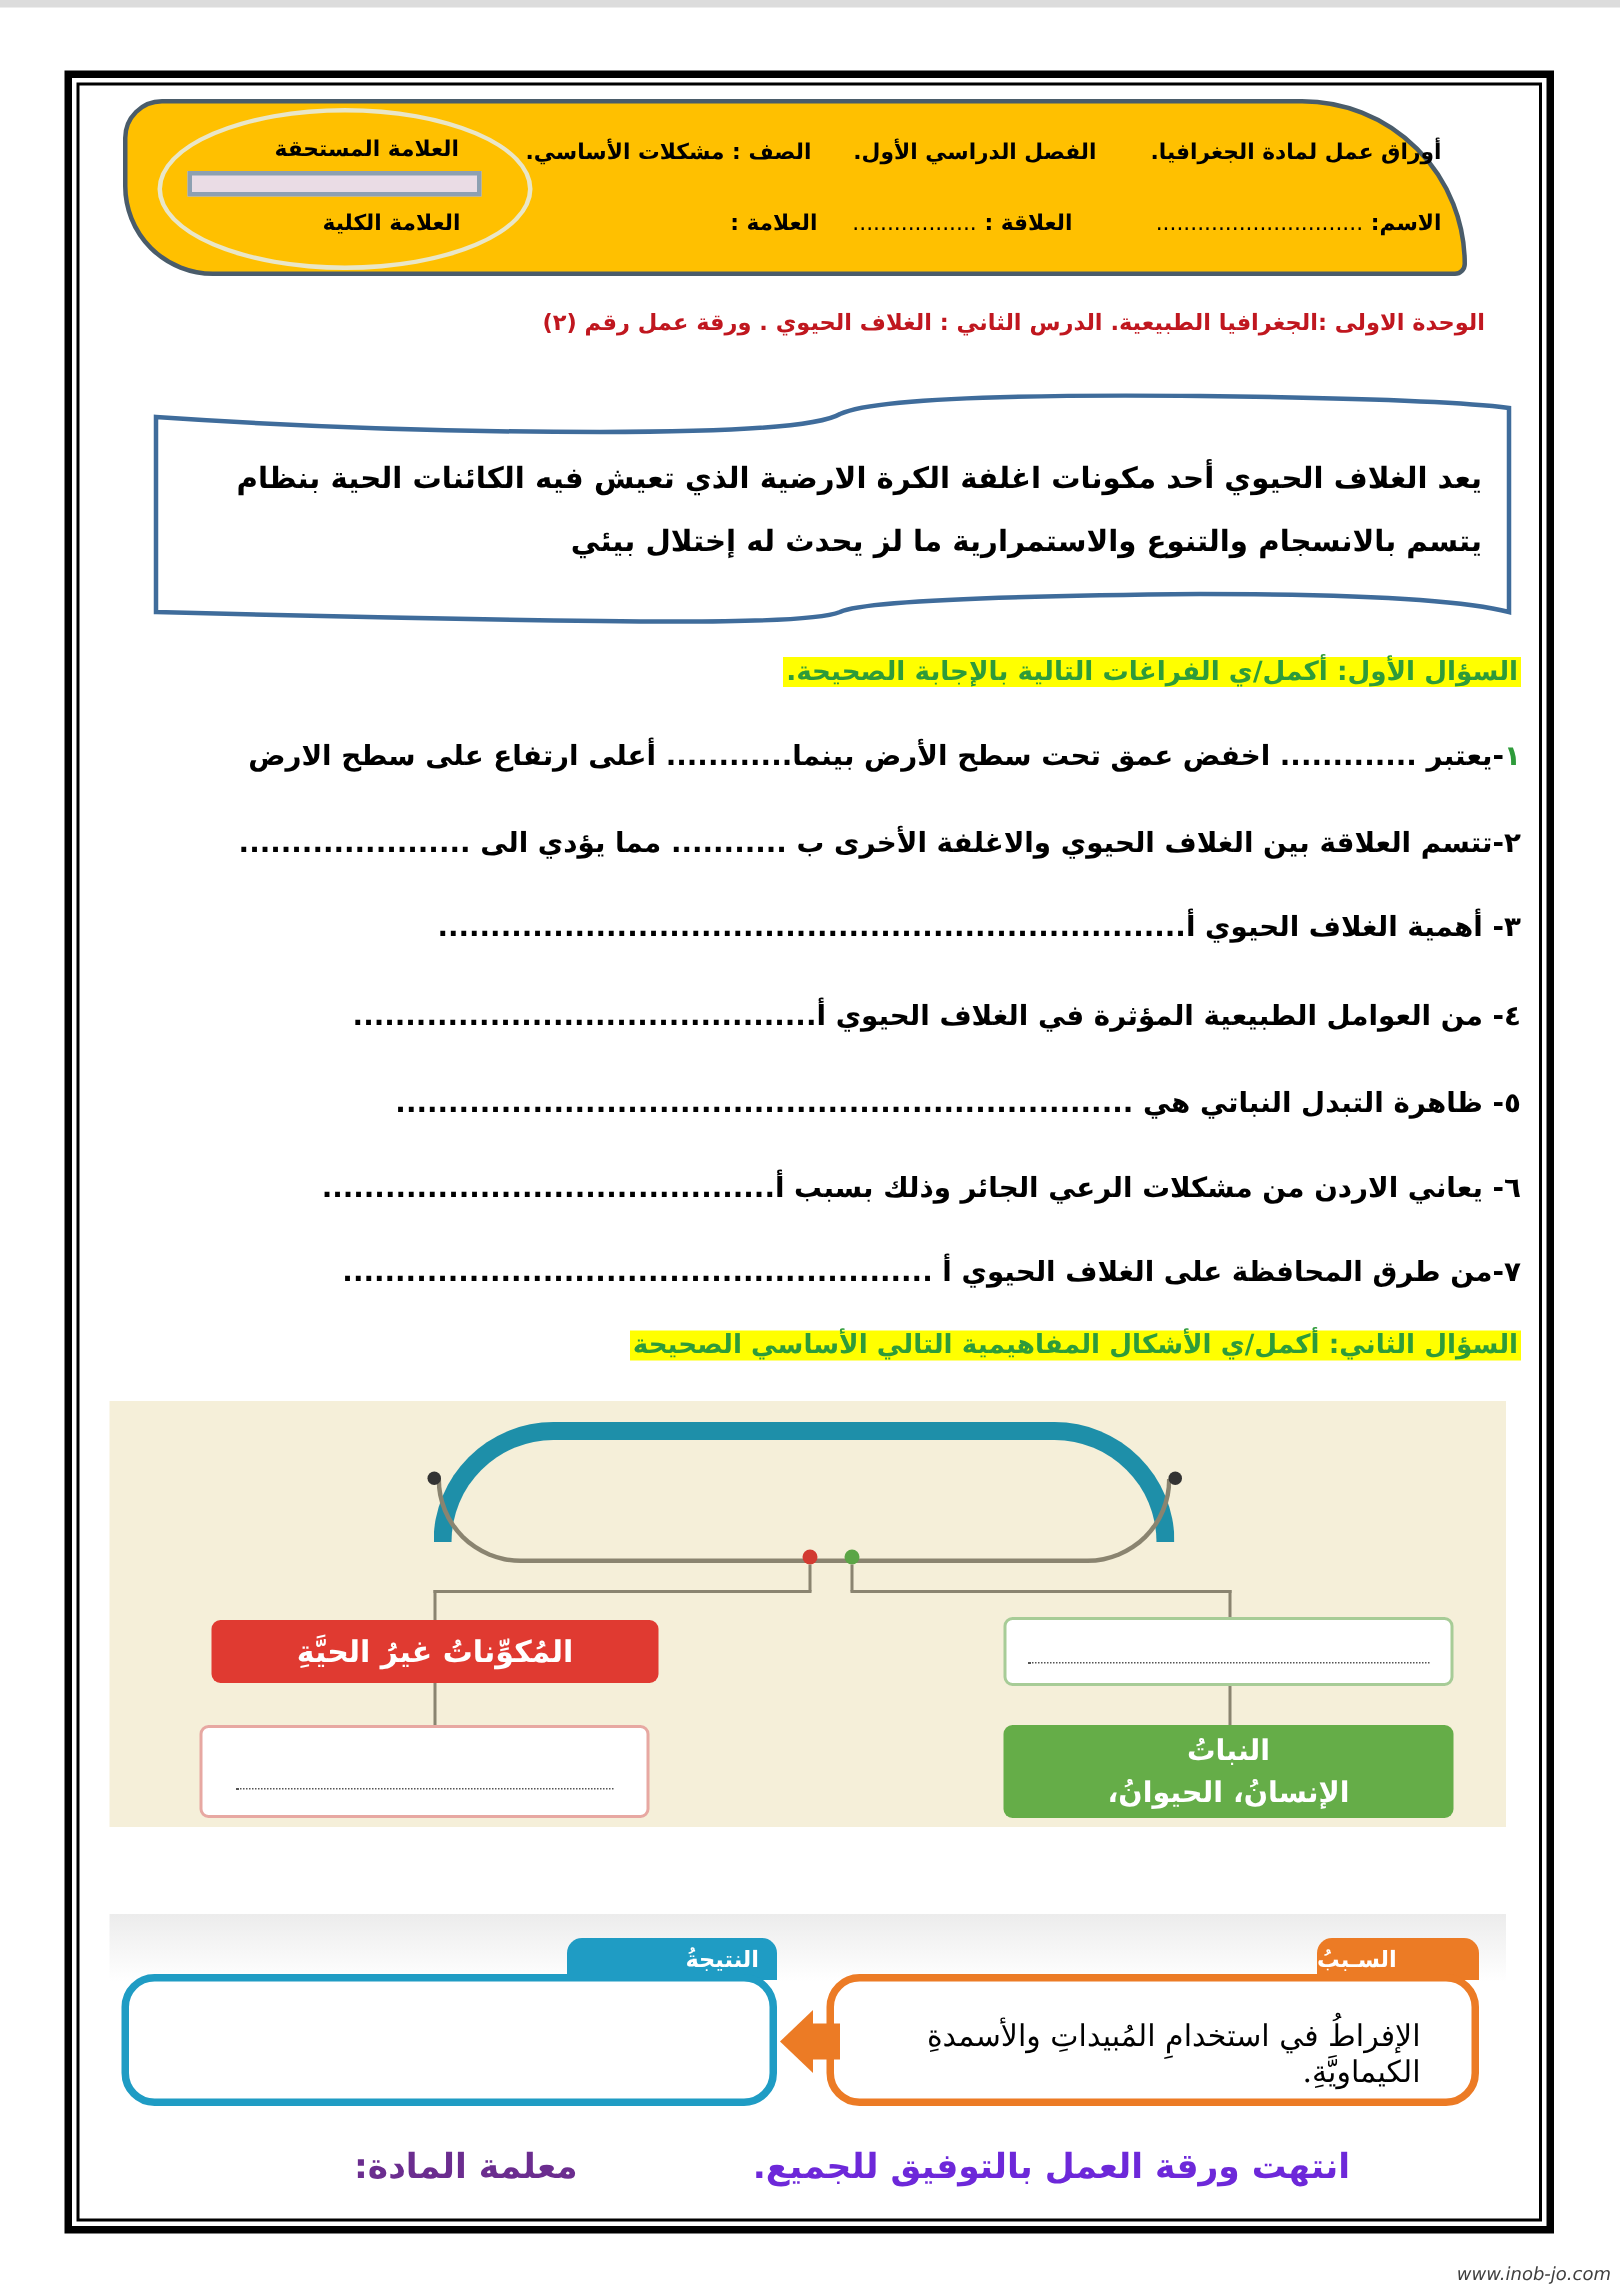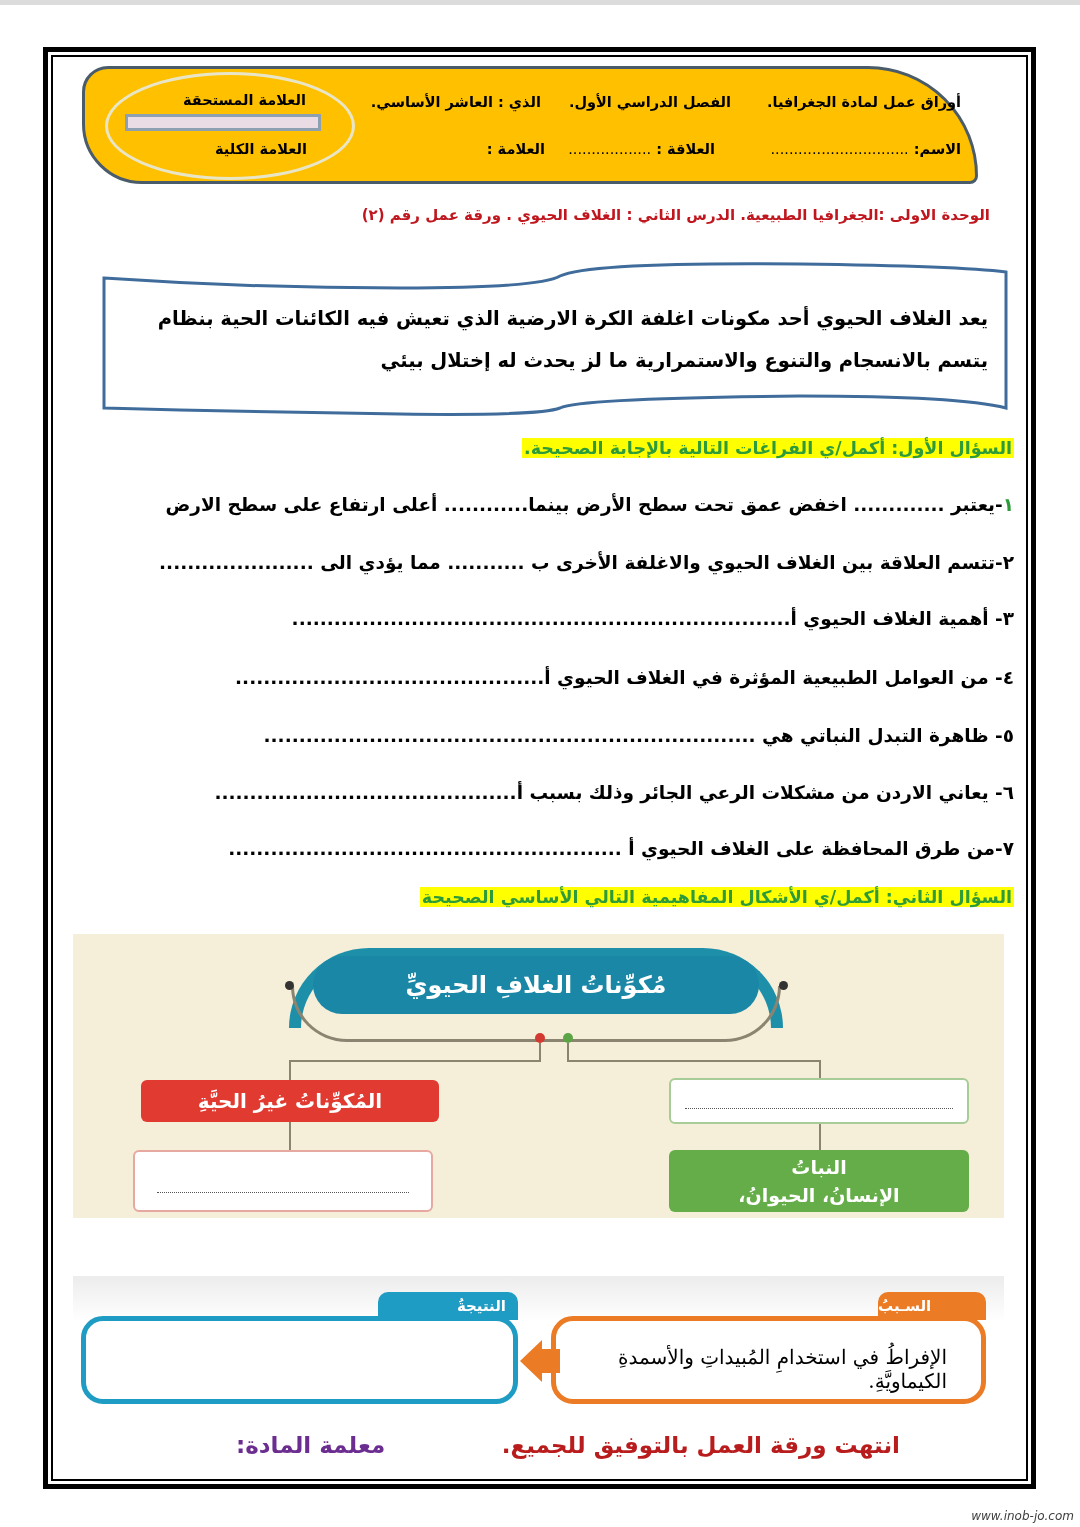--- a/index.html
+++ b/index.html
@@ -61,36 +61,36 @@
     
     .cr { position: absolute; left: 73px; top: 1276px; width: 931px; height: 150px; background: linear-gradient(#ececec, #fff 30%); }
     .tab-cause { position: absolute; right: 18px; top: 16px; width: 108px; height: 28px; background: #ec7b25; border-radius: 10px 10px 0 0; color: #fff; font-weight: bold; font-size: 15px; text-align: left; padding-right: 12px; line-height: 28px; }
     .box-cause { position: absolute; right: 18px; top: 40px; width: 435px; height: 88px; border: 5px solid #ec7b25; border-radius: 22px; background: #fff; }
     .cause-text { position: absolute; right: 34px; top: 24px; font-family: "DejaVu Serif", "Liberation Serif", serif; font-size: 20px; }
     .arrow { position: absolute; left: 447px; top: 64px; width: 0; height: 0; border-top: 21px solid transparent; border-bottom: 21px solid transparent; border-right: 22px solid #ec7b25; }
     .arrow-stem { position: absolute; left: 467px; top: 73px; width: 20px; height: 24px; background: #ec7b25; }
     .tab-result { position: absolute; left: 305px; top: 16px; width: 140px; height: 28px; background: #1f9cc4; border-radius: 10px 10px 0 0; color: #fff; font-weight: bold; font-size: 15px; text-align: right; padding-right: 12px; line-height: 28px; }
     .box-result { position: absolute; left: 8px; top: 40px; width: 437px; height: 88px; border: 5px solid #1f9cc4; border-radius: 22px; background: #fff; }
 
-    .footer-end { position: absolute; right: 180px; top: 1432px; color: #b91c1c; font-weight: bold; font-size: 23px; white-space: nowrap; }
+    .footer-end { position: absolute; right: 180px; top: 1432px; color: #6d28d9; font-weight: bold; font-size: 23px; white-space: nowrap; }
     .footer-teacher { position: absolute; left: 236px; top: 1432px; color: #6b2d8f; font-weight: bold; font-size: 23px; white-space: nowrap; }
     .watermark { position: absolute; right: 6px; top: 1509px; font-weight: normal; font-style: italic; font-size: 12px; direction: ltr; color: #404040; }
   </style>
 </head>
 <body>
 
 <div class="topstrip"></div>
 <div class="frame-outer"></div>
 <div class="frame-inner"></div>
 
 <div class="header">
   <div class="hdr-row hdr-row1">
     <span class="hdr-title">أوراق عمل لمادة الجغرافيا.</span>
     <span class="hdr-sem">الفصل الدراسي الأول.</span>
-    <span>الذي : العاشر الأساسي.</span>
+    <span>الصف : مشكلات الأساسي.</span>
   </div>
   <div class="hdr-row hdr-row2">
     <span class="hdr-name">
       <span>الاسم:</span>
       <span class="hdr-dots">..............................</span>
     </span>
     <span class="hdr-section">
       <span>العلاقة :</span>
       <span class="hdr-dots">..................</span>
     </span>
@@ -138,21 +138,20 @@
   <span>٧</span><span>-من طرق المحافظة على الغلاف الحيوي أ  ........................................................</span>
 </div>
 
 <div class="q-head q2-head">السؤال الثاني: أكمل/ي الأشكال المفاهيمية التالي الأساسي الصحيحة</div>
 
 <div class="cmap">
   <div class="cmap-title-arc-top"></div>
   <div class="cmap-title-arc-bot"></div>
   <div class="cmap-dot" style="left:212px; top:47px;"></div>
   <div class="cmap-dot" style="left:706px; top:47px;"></div>
-  <div class="cmap-title">مُكوِّناتُ الغلافِ الحيويِّ</div>
 
   <div class="dot-red"></div>
   <div class="dot-green"></div>
 
   <div class="line" style="left:466px; top:109px; width:2px; height:18px;"></div>
   <div class="line" style="left:216px; top:126px; width:252px; height:2px;"></div>
   <div class="line" style="left:216px; top:126px; width:2px; height:20px;"></div>
   <div class="line" style="left:494px; top:109px; width:2px; height:18px;"></div>
   <div class="line" style="left:494px; top:126px; width:254px; height:2px;"></div>
   <div class="line" style="left:746px; top:126px; width:2px; height:18px;"></div>

